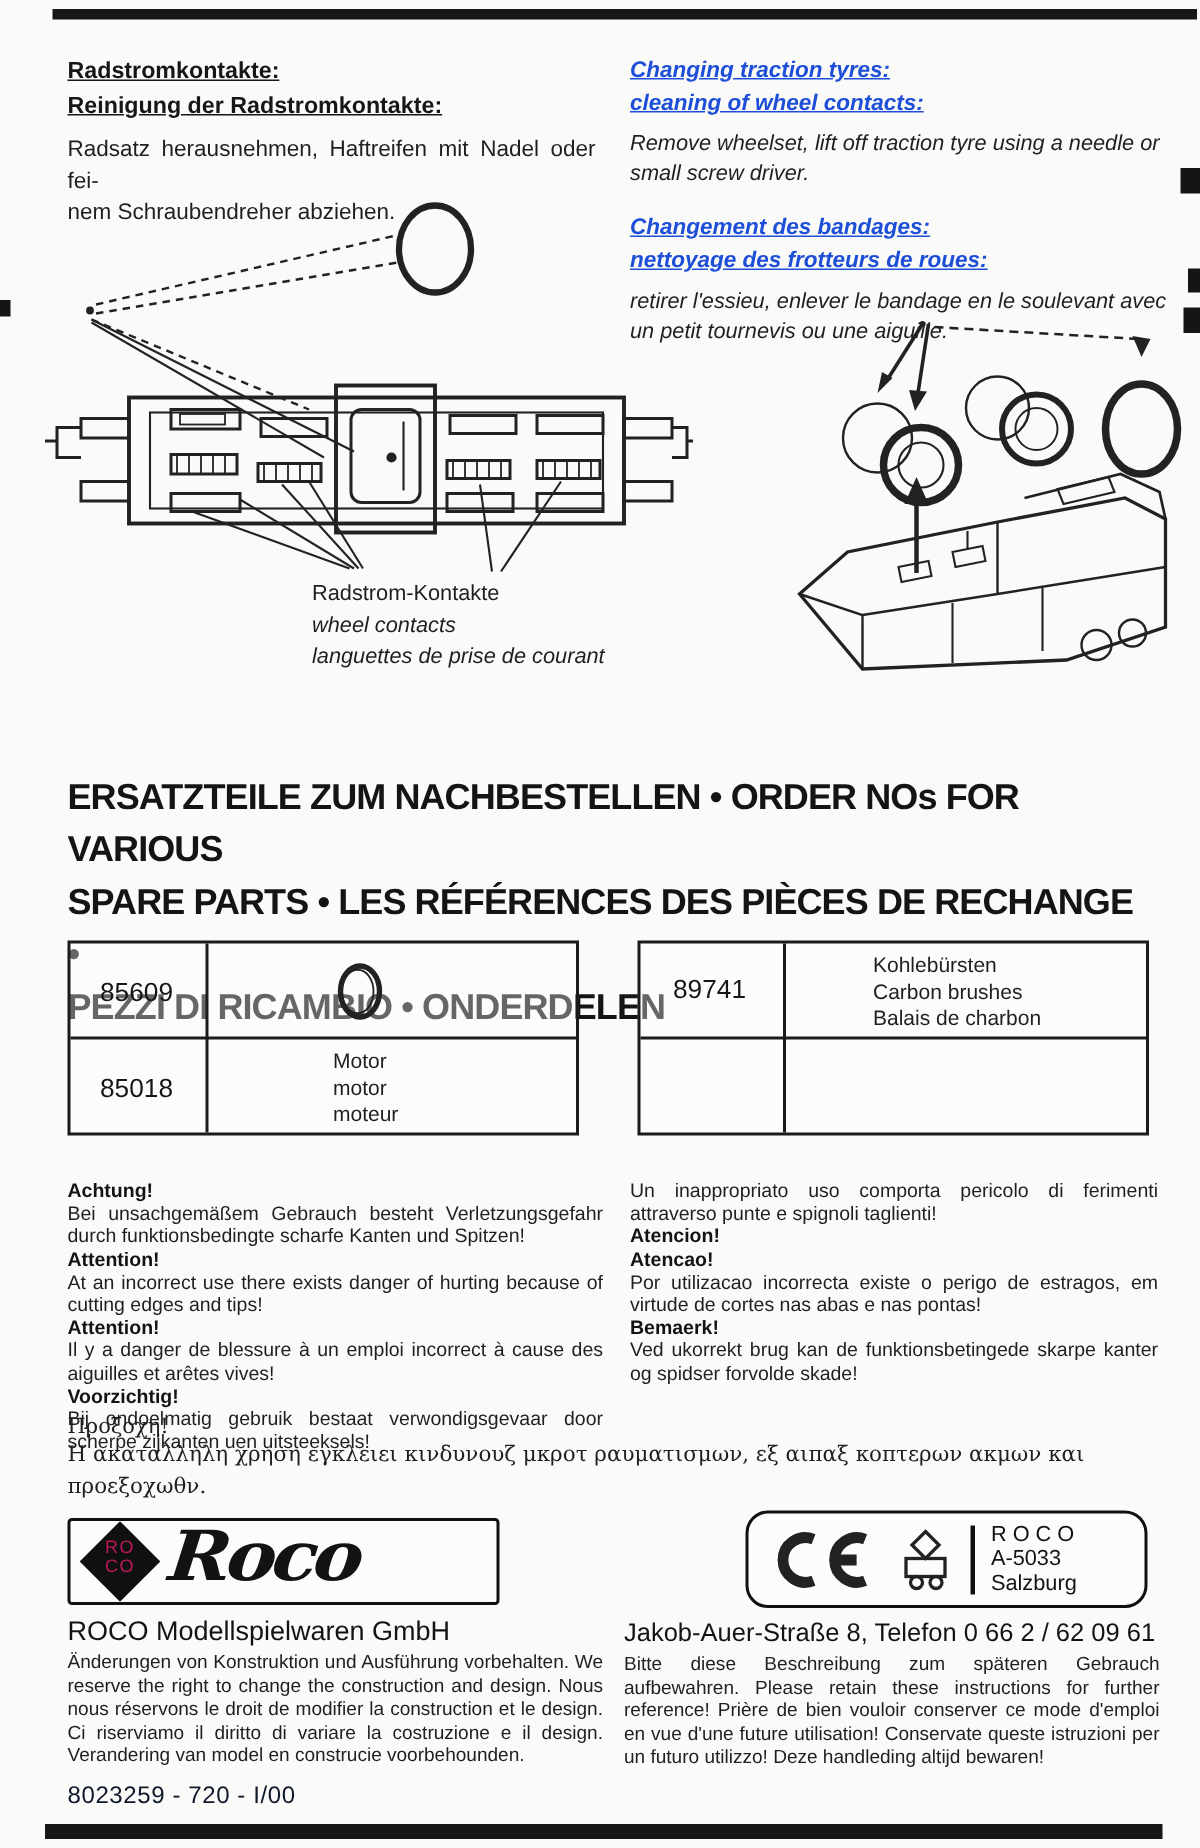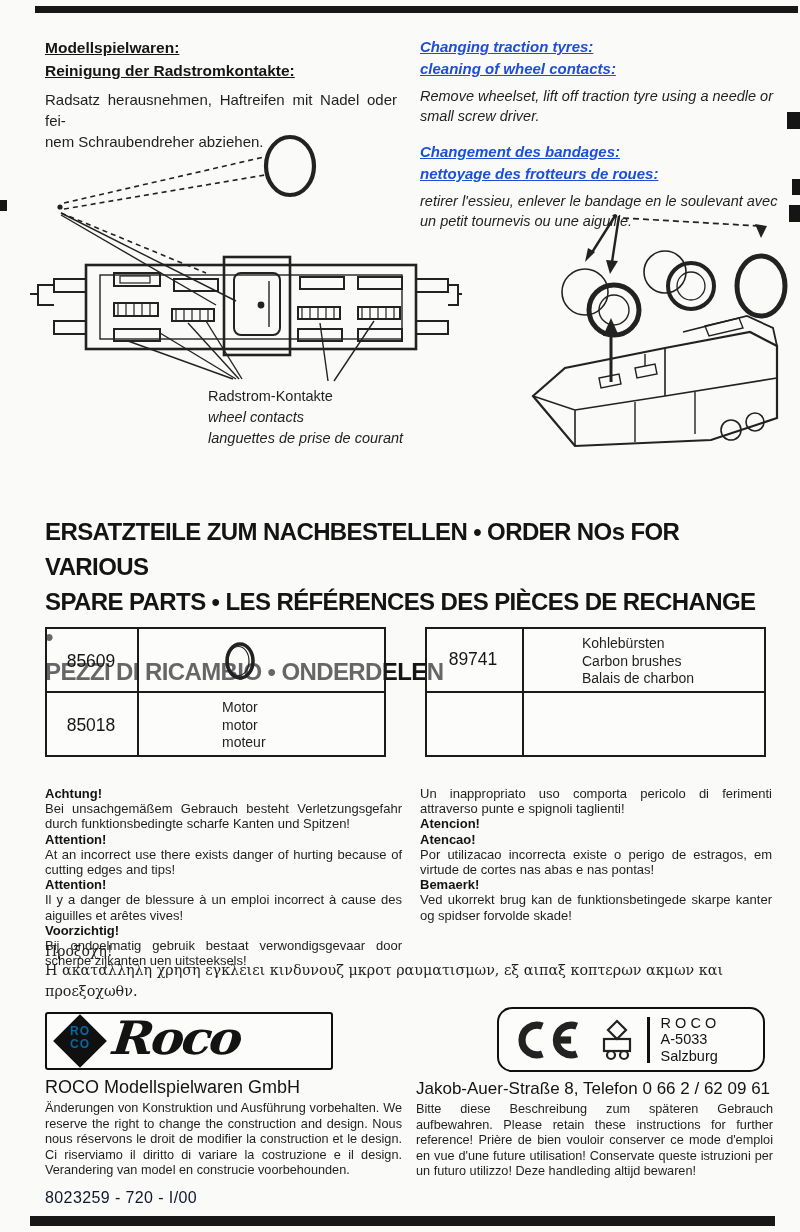--- a/index.html
+++ b/index.html
@@ -50,42 +50,42 @@
 
   
   .warncol { width:357px; font-size:13px; line-height:15.2px; }
   .warncol .wh { font-weight:bold; color:#131313; }
   .greek { font-family:"DejaVu Serif", serif; }
 
   
   .rocobox { left:45px; top:1012px; width:288px; height:58px; border:2.6px solid #101010; border-radius:3px; display:flex; align-items:center; background:rgba(255,255,255,0.4);}
   .diamond-wrap { width:50px; height:50px; margin-left:8px; position:relative; flex:none;}
   .diamond { position:absolute; left:6px; top:6px; width:38px; height:38px; background:#101010; transform:rotate(45deg); }
-  .diamond-label { position:absolute; left:0; top:9px; width:50px; text-align:center; color:#0369a1; font-weight:bold; font-size:12px; line-height:13px; letter-spacing:1px; }
+  .diamond-label { position:absolute; left:0; top:9px; width:50px; text-align:center; color:#be185d; font-weight:normal; font-size:12px; line-height:13px; letter-spacing:1px; }
   .roco-script { font-family:"DejaVu Serif", serif; font-weight:bold; font-style:italic; font-size:50px; letter-spacing:-3px; color:#131313; transform:skewX(-6deg) scaleY(0.92); margin-left:8px; margin-top:-8px; }
   .cebox { left:497px; top:1007px; width:268px; height:65px; border:2.6px solid #101010; border-radius:15px; display:flex; align-items:center; background:rgba(255,255,255,0.4); }
   .cedivider { width:2.6px; height:46px; background:#101010; margin:0 11px 0 10px; flex:none; }
   .ce-company { font-size:14.5px; line-height:16.5px; color:#131313; }
   .company { left:45px; top:1077px; font-size:18px; color:#131313; }
   .address { left:416px; top:1079px; font-size:17px; color:#131313; }
   .fine { width:357px; font-size:12.7px; line-height:15.6px; }
   .docno { left:45px; top:1189px; font-size:16px; letter-spacing:0.4px; color:#0f172a; }
 </style>
 </head>
 <body>
 
 <div class="abs bar" style="left:35px;top:6px;width:763px;height:7px;"></div>
 <div class="abs tick" style="left:787px;top:112px;width:13px;height:17px;"></div>
 <div class="abs tick" style="left:792px;top:179px;width:8px;height:16px;"></div>
 <div class="abs tick" style="left:789px;top:205px;width:11px;height:17px;"></div>
 <div class="abs tick" style="left:0;top:200px;width:7px;height:11px;"></div>
 <div class="abs bar" style="left:30px;top:1216px;width:745px;height:10px;"></div>
 
 <div class="abs tl">
-  <div class="h">Modellspielwaren:</div>
+  <div class="h">Radstromkontakte:</div>
   <div class="h">Reinigung der Radstromkontakte:</div>
   <div class="body pre just">Radsatz herausnehmen, Haftreifen mit Nadel oder fei-
 nem Schraubendreher abziehen.</div>
 </div>
 
 <div class="abs tr">
   <div class="h">Changing traction tyres:</div>
   <div class="h">cleaning of wheel contacts:</div>
   <div class="body pre">Remove wheelset, lift off traction tyre using a needle or
 small screw driver.</div>

